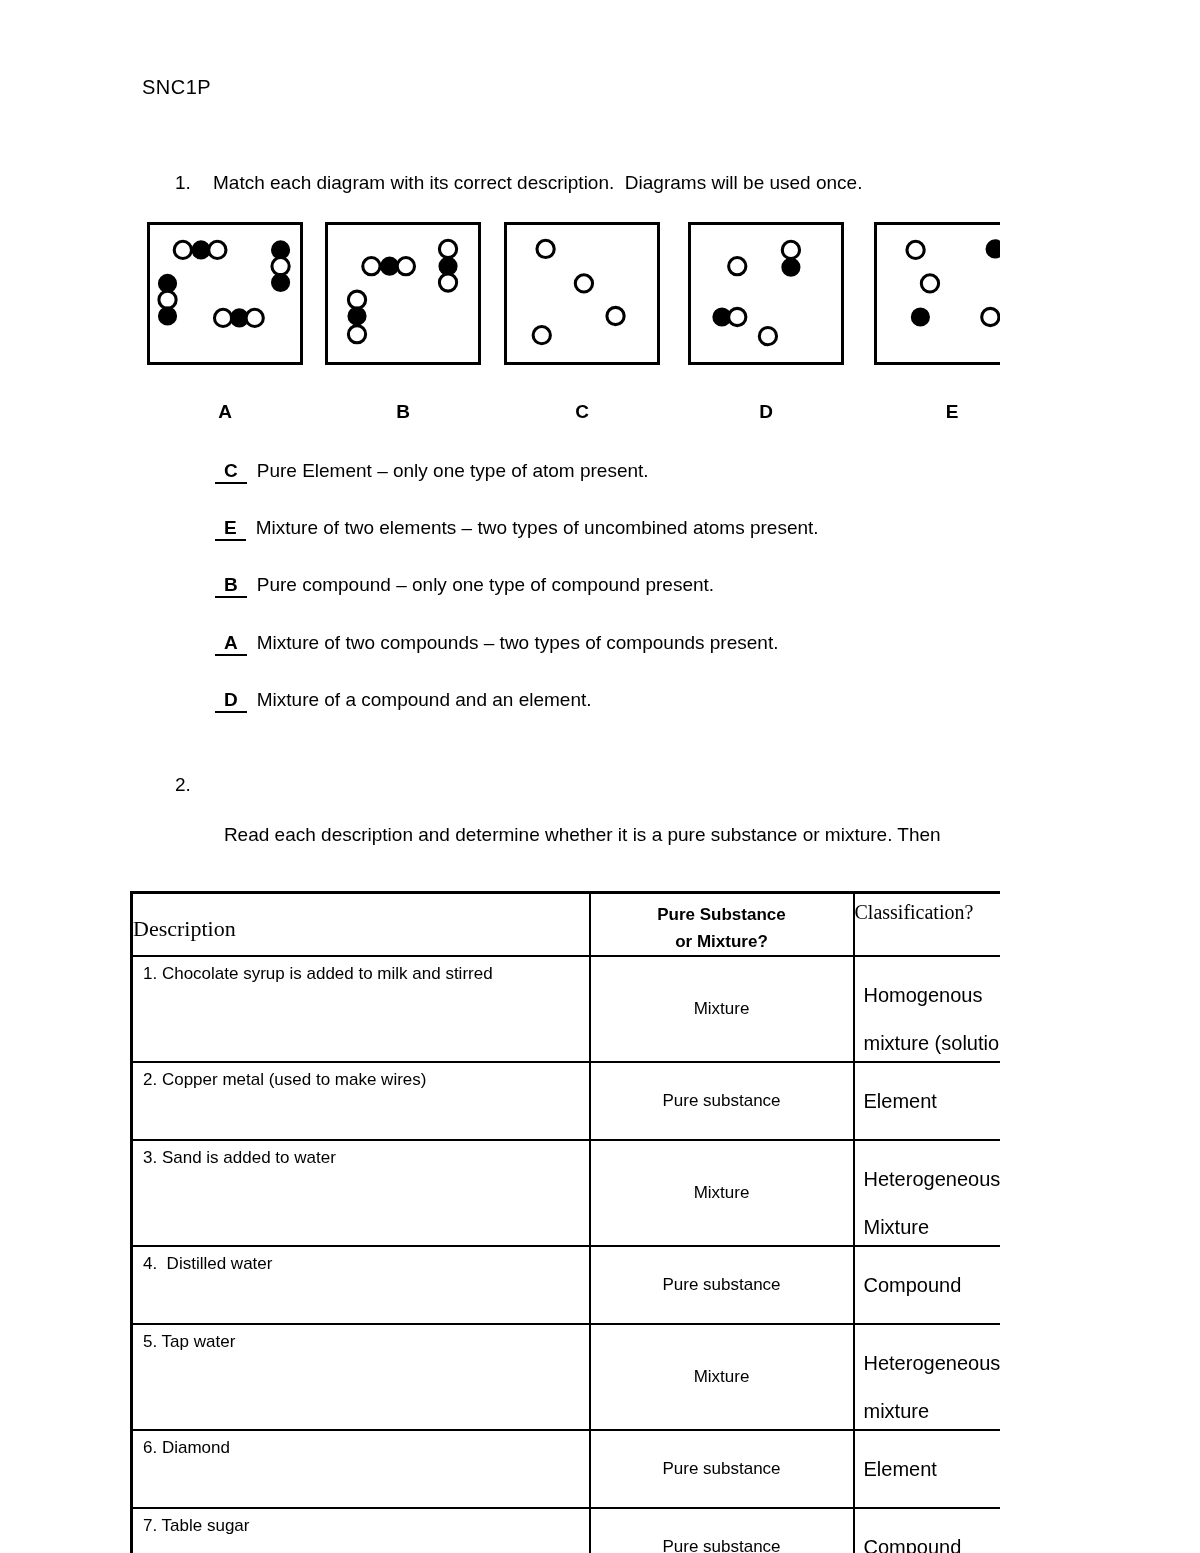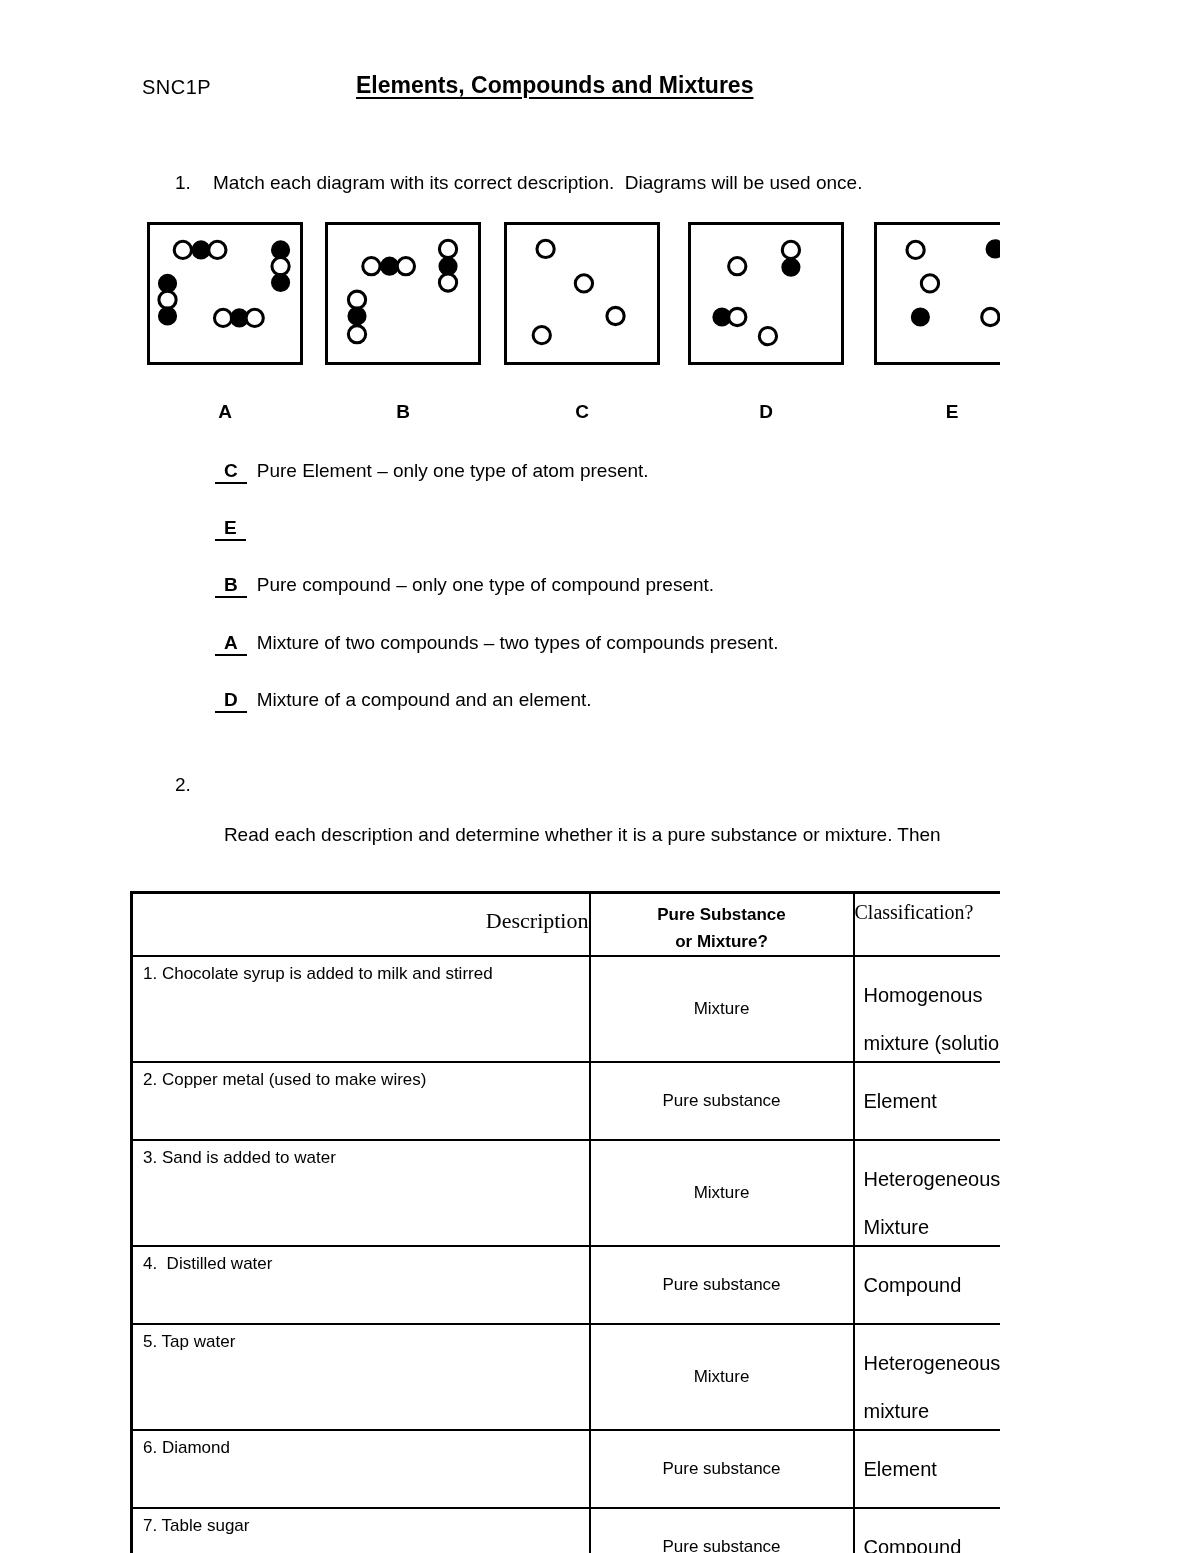--- a/index.html
+++ b/index.html
@@ -83,23 +83,23 @@
   table.classify { border:3px solid #000; }
 
   col.c1 { width:458px; }
   col.c2 { width:264px; }
   col.c3 { width:218px; }
 
   th.h-desc {
     font-family:"Liberation Serif", serif;
     font-weight:400;
     font-size:22px;
-    text-align:right;
-    vertical-align:top;
-    padding-top:14px;
+    text-align:left;
+    vertical-align:top;
+    padding-top:22px;
   }
   th.h-sub {
     font-size:17px;
     font-weight:700;
     text-align:center;
     vertical-align:top;
     padding-top:7px;
   }
   th.h-sub div { line-height:27px; }
   th.h-class {
@@ -128,21 +128,20 @@
     padding:4px 9px;
   }
   td.cls div { line-height:28px;margin-top:20px; }
 </style>
 </head>
 <body>
 
 <div class="sheet">
 
   <div class="abs course-code">SNC1P</div>
-  <div class="abs page-title">Elements, Compounds and Mixtures</div>
 
   <div class="abs q-line" id="q1-line">
     <span class="q-num">1.</span>
     <span class="q-text">Match each diagram with its correct description.  Diagrams will be used once.</span>
   </div>
 
   <div class="pbox" style="left:147px">
     <svg viewBox="0 0 156 143">
         <circle cx="34" cy="26" r="9" fill="#fff" stroke="#000" stroke-width="3.2"></circle>
         <circle cx="53" cy="26" r="9" fill="#000" stroke="#000" stroke-width="2"></circle>
@@ -204,20 +203,21 @@
   <div class="diagram-label" style="left:504px">C</div>
   <div class="diagram-label" style="left:688px">D</div>
   <div class="diagram-label" style="left:874px">E</div>
 
   <div class="match-item" style="top:460px">
     <span class="answer-blank">C</span>
     <span class="match-text">Pure Element – only one type of atom present.</span>
   </div>
   <div class="match-item" style="top:517px">
     <span class="answer-blank">E</span>
+    <span class="match-text">Mixture of two elements – two types of uncombined atoms present.</span>
   </div>
   <div class="match-item" style="top:574px">
     <span class="answer-blank">B</span>
     <span class="match-text">Pure compound – only one type of compound present.</span>
   </div>
   <div class="match-item" style="top:632px">
     <span class="answer-blank">A</span>
     <span class="match-text">Mixture of two compounds – two types of compounds present.</span>
   </div>
   <div class="match-item" style="top:689px">

